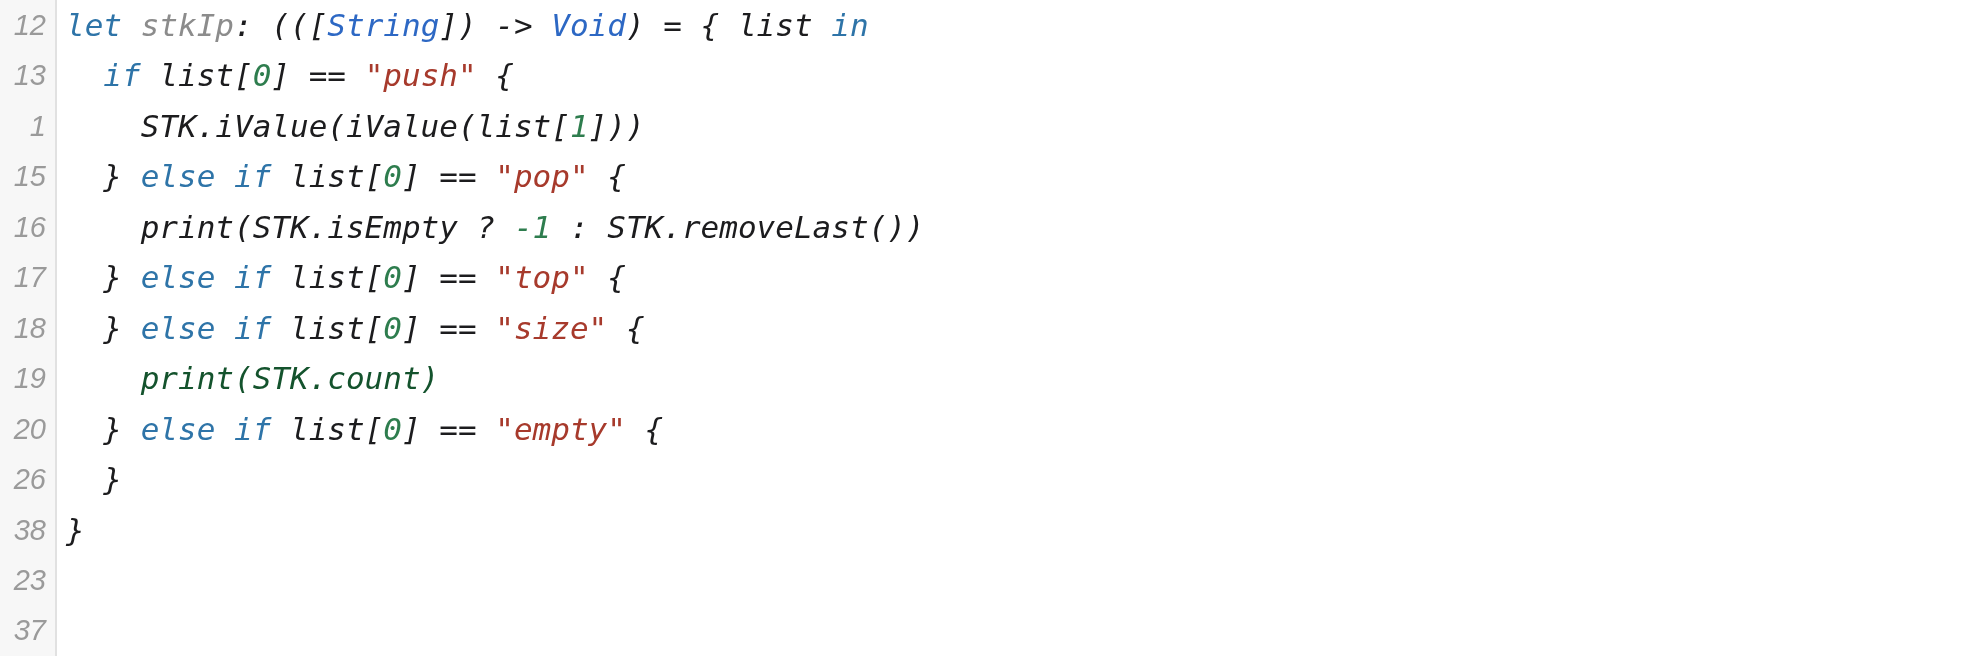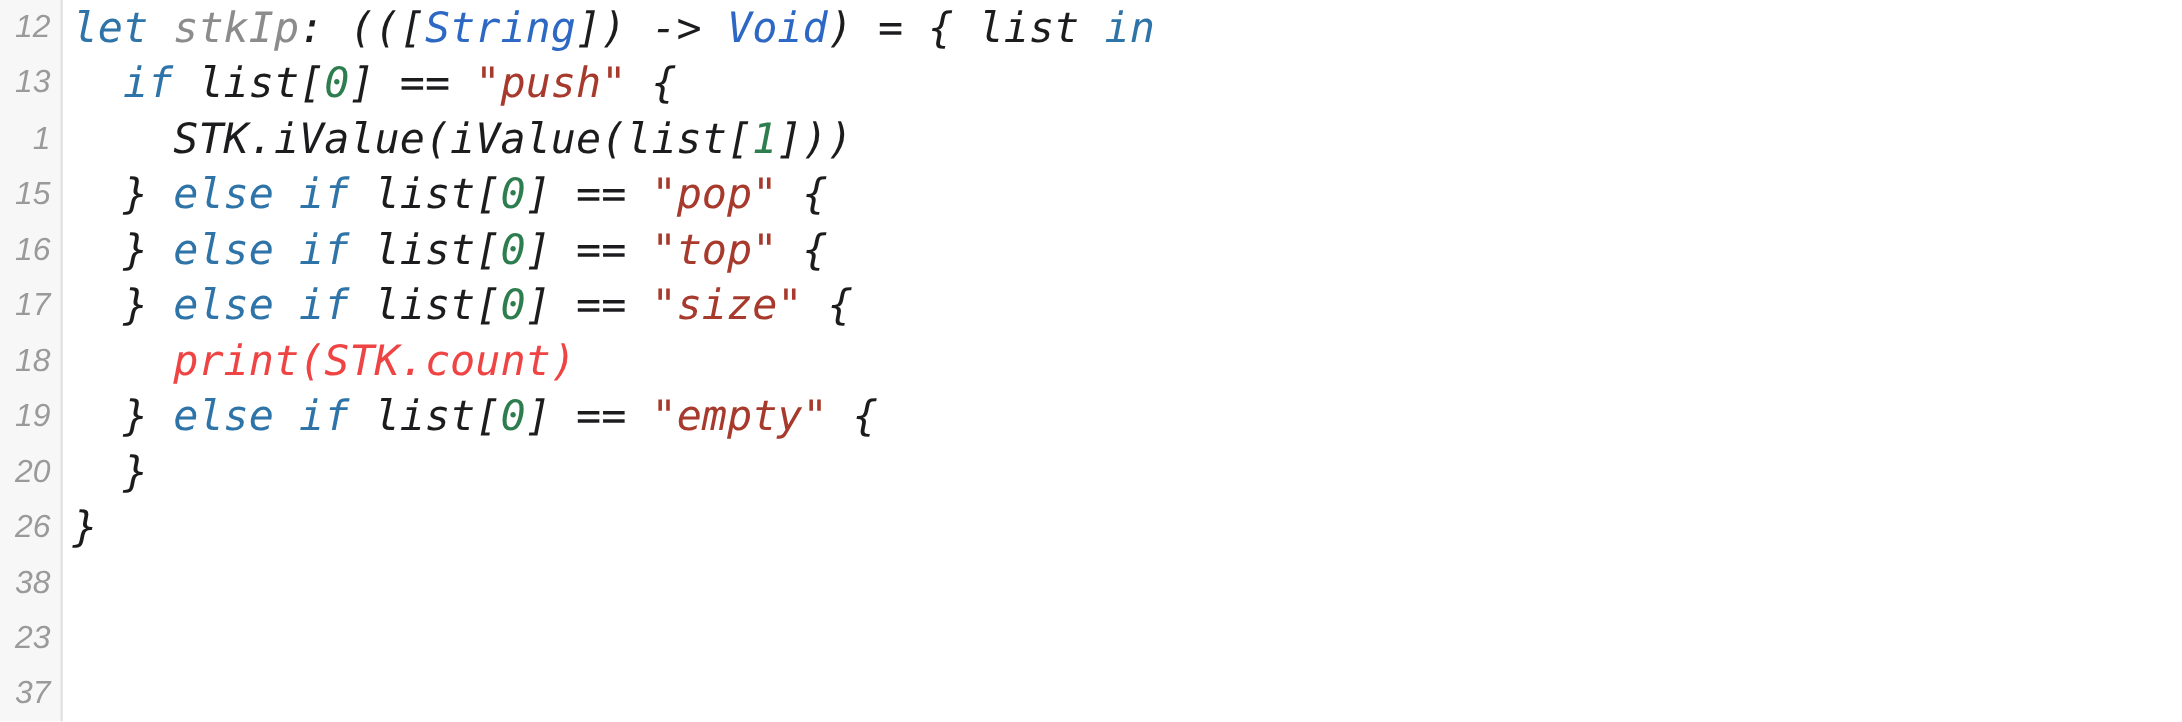--- a/index.html
+++ b/index.html
@@ -27,21 +27,21 @@
     user-select: none;
   }
   .line-num {
     height: 50.46px;
     line-height: 50.46px;
     white-space: pre;
   }
   .code {
     flex: 1 1 auto;
     padding-left: 9px;
-    font-size: 38px;
+    font-size: 31px;
   }
   .code-line {
     height: 50.46px;
     line-height: 50.46px;
     white-space: pre;
     cursor: text;
   }
 </style>
 </head>
 <body>
@@ -60,20 +60,21 @@
       <div class="line-num">26</div>
       <div class="line-num">38</div>
       <div class="line-num">23</div>
       <div class="line-num">37</div>
     </div>
   <div class="code">
       <div class="code-line"><span style="color: rgb(46, 116, 168);">let</span><span style="color: rgb(28, 28, 30);"> </span><span style="color: rgb(140, 140, 140);">stkIp</span><span style="color: rgb(28, 28, 30);">: (([</span><span style="color: rgb(45, 104, 196);">String</span><span style="color: rgb(28, 28, 30);">]) -&gt; </span><span style="color: rgb(45, 104, 196);">Void</span><span style="color: rgb(28, 28, 30);">) = { list </span><span style="color: rgb(46, 116, 168);">in</span></div>
       <div class="code-line"><span style="color: rgb(28, 28, 30);">  </span><span style="color: rgb(46, 116, 168);">if</span><span style="color: rgb(28, 28, 30);"> list[</span><span style="color: rgb(46, 125, 78);">0</span><span style="color: rgb(28, 28, 30);">] == </span><span style="color: rgb(167, 58, 44);">"push"</span><span style="color: rgb(28, 28, 30);"> {</span></div>
       <div class="code-line"><span style="color: rgb(28, 28, 30);">    STK.iValue(iValue(list[</span><span style="color: rgb(46, 125, 78);">1</span><span style="color: rgb(28, 28, 30);">]))</span></div>
       <div class="code-line"><span style="color: rgb(28, 28, 30);">  } </span><span style="color: rgb(46, 116, 168);">else</span><span style="color: rgb(28, 28, 30);"> </span><span style="color: rgb(46, 116, 168);">if</span><span style="color: rgb(28, 28, 30);"> list[</span><span style="color: rgb(46, 125, 78);">0</span><span style="color: rgb(28, 28, 30);">] == </span><span style="color: rgb(167, 58, 44);">"pop"</span><span style="color: rgb(28, 28, 30);"> {</span></div>
+      <div class="code-line"><span style="color: rgb(28, 28, 30);">    print(STK.isEmpty ? </span><span style="color: rgb(46, 125, 78);">-1</span><span style="color: rgb(28, 28, 30);"> : STK.removeLast())</span></div>
       <div class="code-line"><span style="color: rgb(28, 28, 30);">  } </span><span style="color: rgb(46, 116, 168);">else</span><span style="color: rgb(28, 28, 30);"> </span><span style="color: rgb(46, 116, 168);">if</span><span style="color: rgb(28, 28, 30);"> list[</span><span style="color: rgb(46, 125, 78);">0</span><span style="color: rgb(28, 28, 30);">] == </span><span style="color: rgb(167, 58, 44);">"top"</span><span style="color: rgb(28, 28, 30);"> {</span></div>
       <div class="code-line"><span style="color: rgb(28, 28, 30);">  } </span><span style="color: rgb(46, 116, 168);">else</span><span style="color: rgb(28, 28, 30);"> </span><span style="color: rgb(46, 116, 168);">if</span><span style="color: rgb(28, 28, 30);"> list[</span><span style="color: rgb(46, 125, 78);">0</span><span style="color: rgb(28, 28, 30);">] == </span><span style="color: rgb(167, 58, 44);">"size"</span><span style="color: rgb(28, 28, 30);"> {</span></div>
-      <div class="code-line"><span style="color: #ef4444;">    print(STK.count)</span></div>
+      <div class="code-line"><span style="color: #14532d;">    print(STK.count)</span></div>
       <div class="code-line"><span style="color: rgb(28, 28, 30);">  } </span><span style="color: rgb(46, 116, 168);">else</span><span style="color: rgb(28, 28, 30);"> </span><span style="color: rgb(46, 116, 168);">if</span><span style="color: rgb(28, 28, 30);"> list[</span><span style="color: rgb(46, 125, 78);">0</span><span style="color: rgb(28, 28, 30);">] == </span><span style="color: rgb(167, 58, 44);">"empty"</span><span style="color: rgb(28, 28, 30);"> {</span></div>
       <div class="code-line"><span style="color: rgb(28, 28, 30);">  }</span></div>
       <div class="code-line"><span style="color: rgb(28, 28, 30);">}</span></div>
     </div>
 </div>
 
 </body></html>

